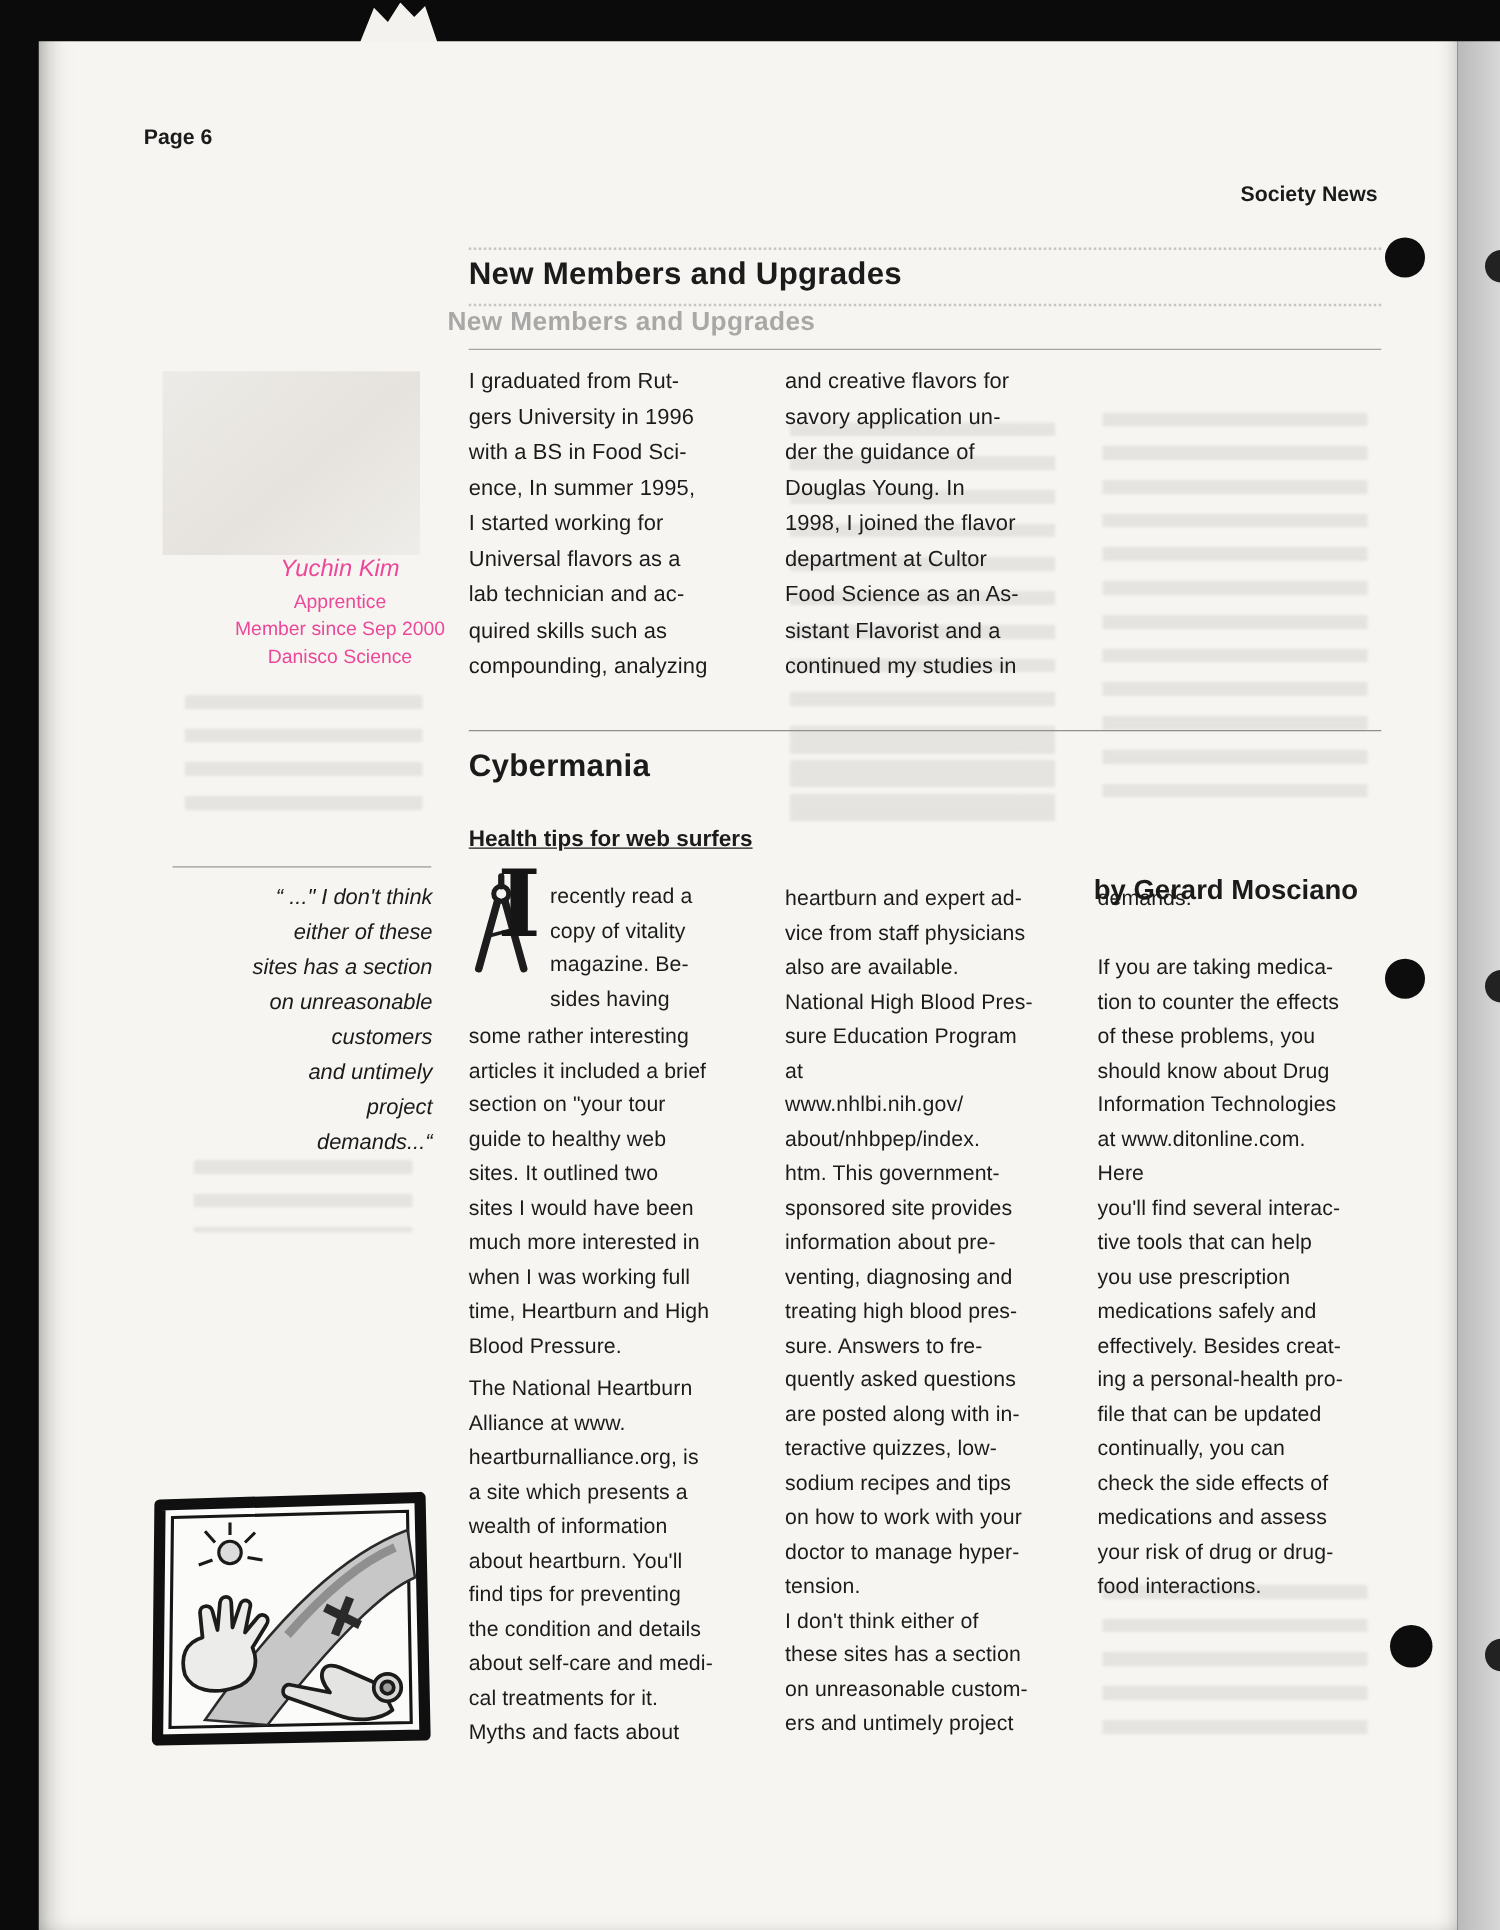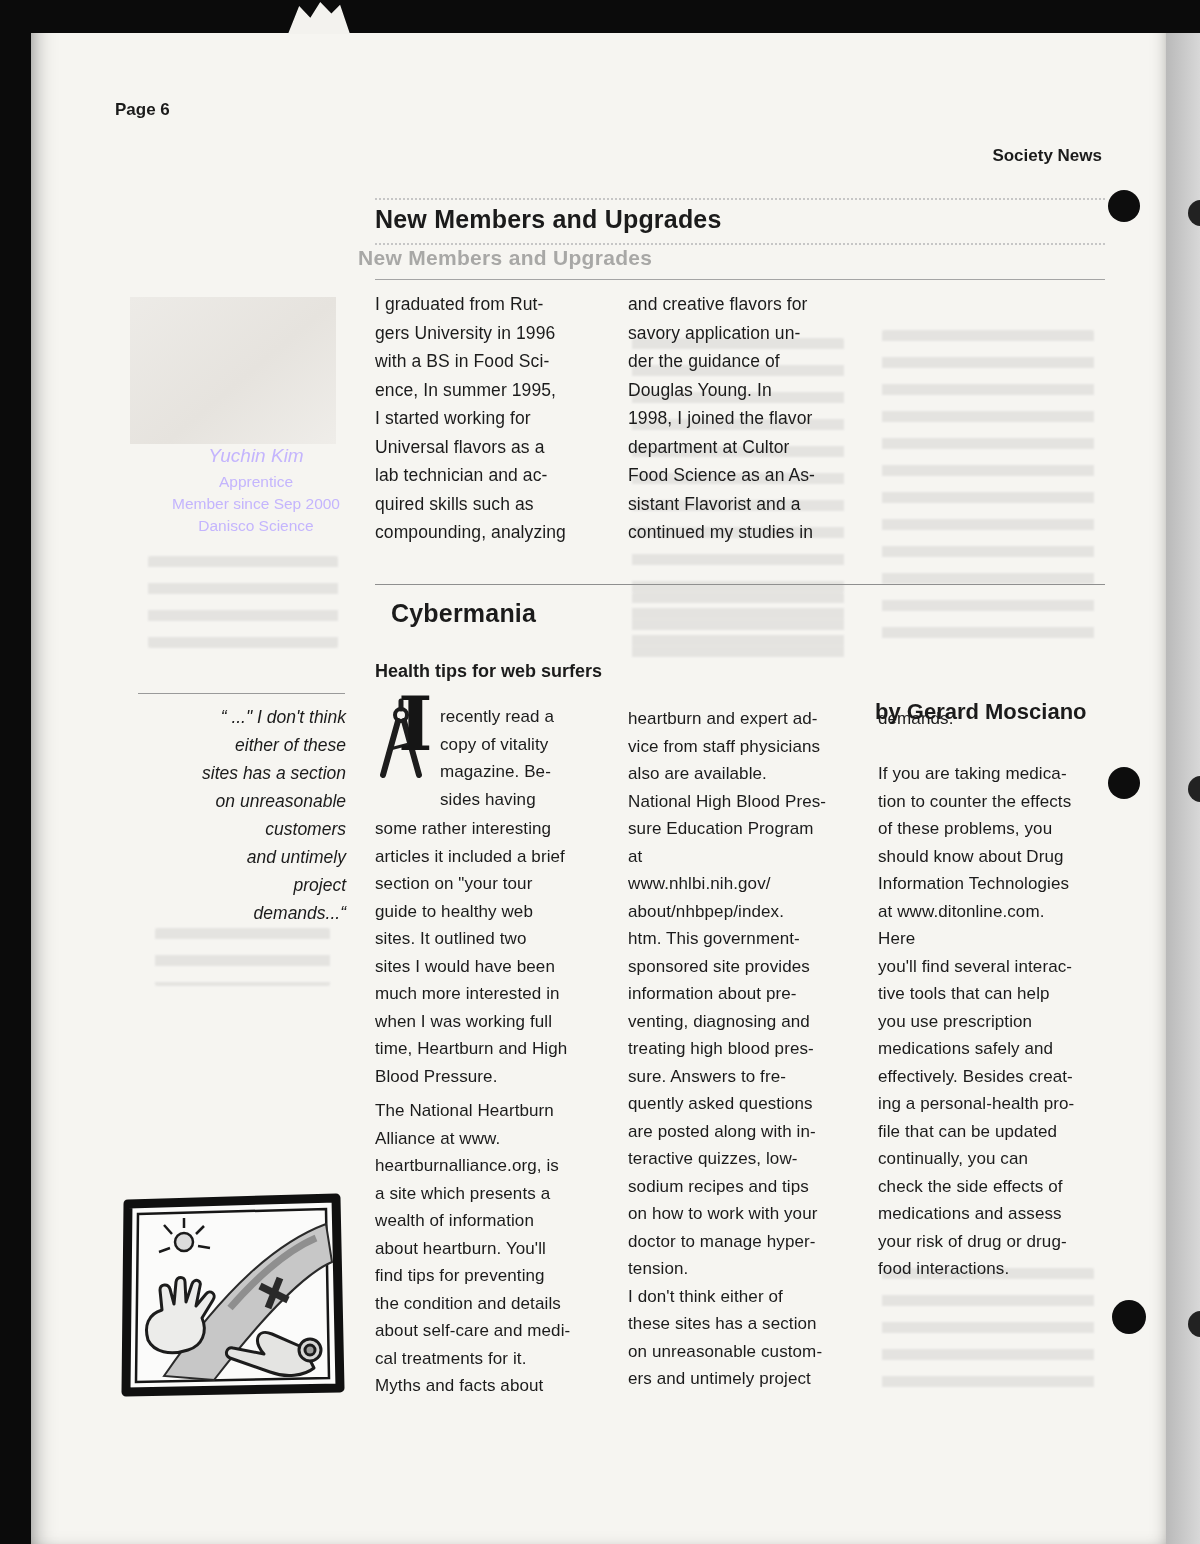--- a/index.html
+++ b/index.html
@@ -27,21 +27,21 @@
   .rule { position:absolute; height:1px; background:#8f8f8f; }
   .dotted { position:absolute; height:0; border-top:2px dotted #c6c6c6; }
 
   .ghost { position:absolute; opacity:.45; filter:blur(1.1px); border-radius:2px;
            background:repeating-linear-gradient(180deg, rgba(120,120,120,.30) 0 11px, transparent 11px 27px); }
   .ghost-title { position:absolute; font-size:21px; font-weight:bold;
                  color:rgba(103,103,103,.55); filter:blur(.6px); letter-spacing:.3px; }
 
   .photo { position:absolute; left:130px; top:297px; width:206px; height:147px;
            background:linear-gradient(140deg,#edebe7 0%,#e6e3de 55%,#efede9 100%); }
-  .cap { position:absolute; left:150px; width:212px; text-align:center; color:#c4b5fd; }
+  .cap { position:absolute; left:166px; width:212px; text-align:center; color:#ec4899; }
   .cap-name { top:445px; font-size:19px; font-style:italic; }
   .cap-line1 { top:473px; font-size:15.5px; }
   .cap-line2 { top:495px; font-size:15.5px; }
   .cap-line3 { top:517px; font-size:15.5px; }
 
   .pullquote { position:absolute; left:126px; top:703px; width:220px; text-align:right;
                font-style:italic; font-size:17.5px; line-height:28px; color:#1b1b1b; }
   .pq-rule { position:absolute; left:138px; top:693px; width:207px; height:1px; background:#9a9a9a; }
 
   .dropcap { position:absolute; left:373px; top:697px; width:62px; height:86px; }
@@ -101,22 +101,22 @@
 der the guidance of
 Douglas Young. In
 1998, I joined the flavor
 department at Cultor
 Food Science as an As-
 sistant Flavorist and a
 continued my studies in</div>
 
     <div class="rule" style="left:375px; top:584px; width:730px;"></div>
 
-    <div class="t headline" style="left:375px; top:599px;margin-left:16px;">Cybermania</div>
-    <div class="t b" style="left:375px; top:661px; font-size:18px;">Health tips for web surfers</div>
+    <div class="t headline" style="left:375px; top:599px;">Cybermania</div>
+    <div class="t b" style="left:375px; top:661px; font-size:18px;text-decoration:underline;">Health tips for web surfers</div>
     <div class="t b" style="left:875px; top:662px; font-size:22px;margin-top:37px;">by  Gerard  Mosciano</div>
 
     <div class="pq-rule"></div>
     <div class="pullquote pre">“ ..." I don't think
 either of these
 sites has a section
 on unreasonable
 customers
 and untimely
 project

